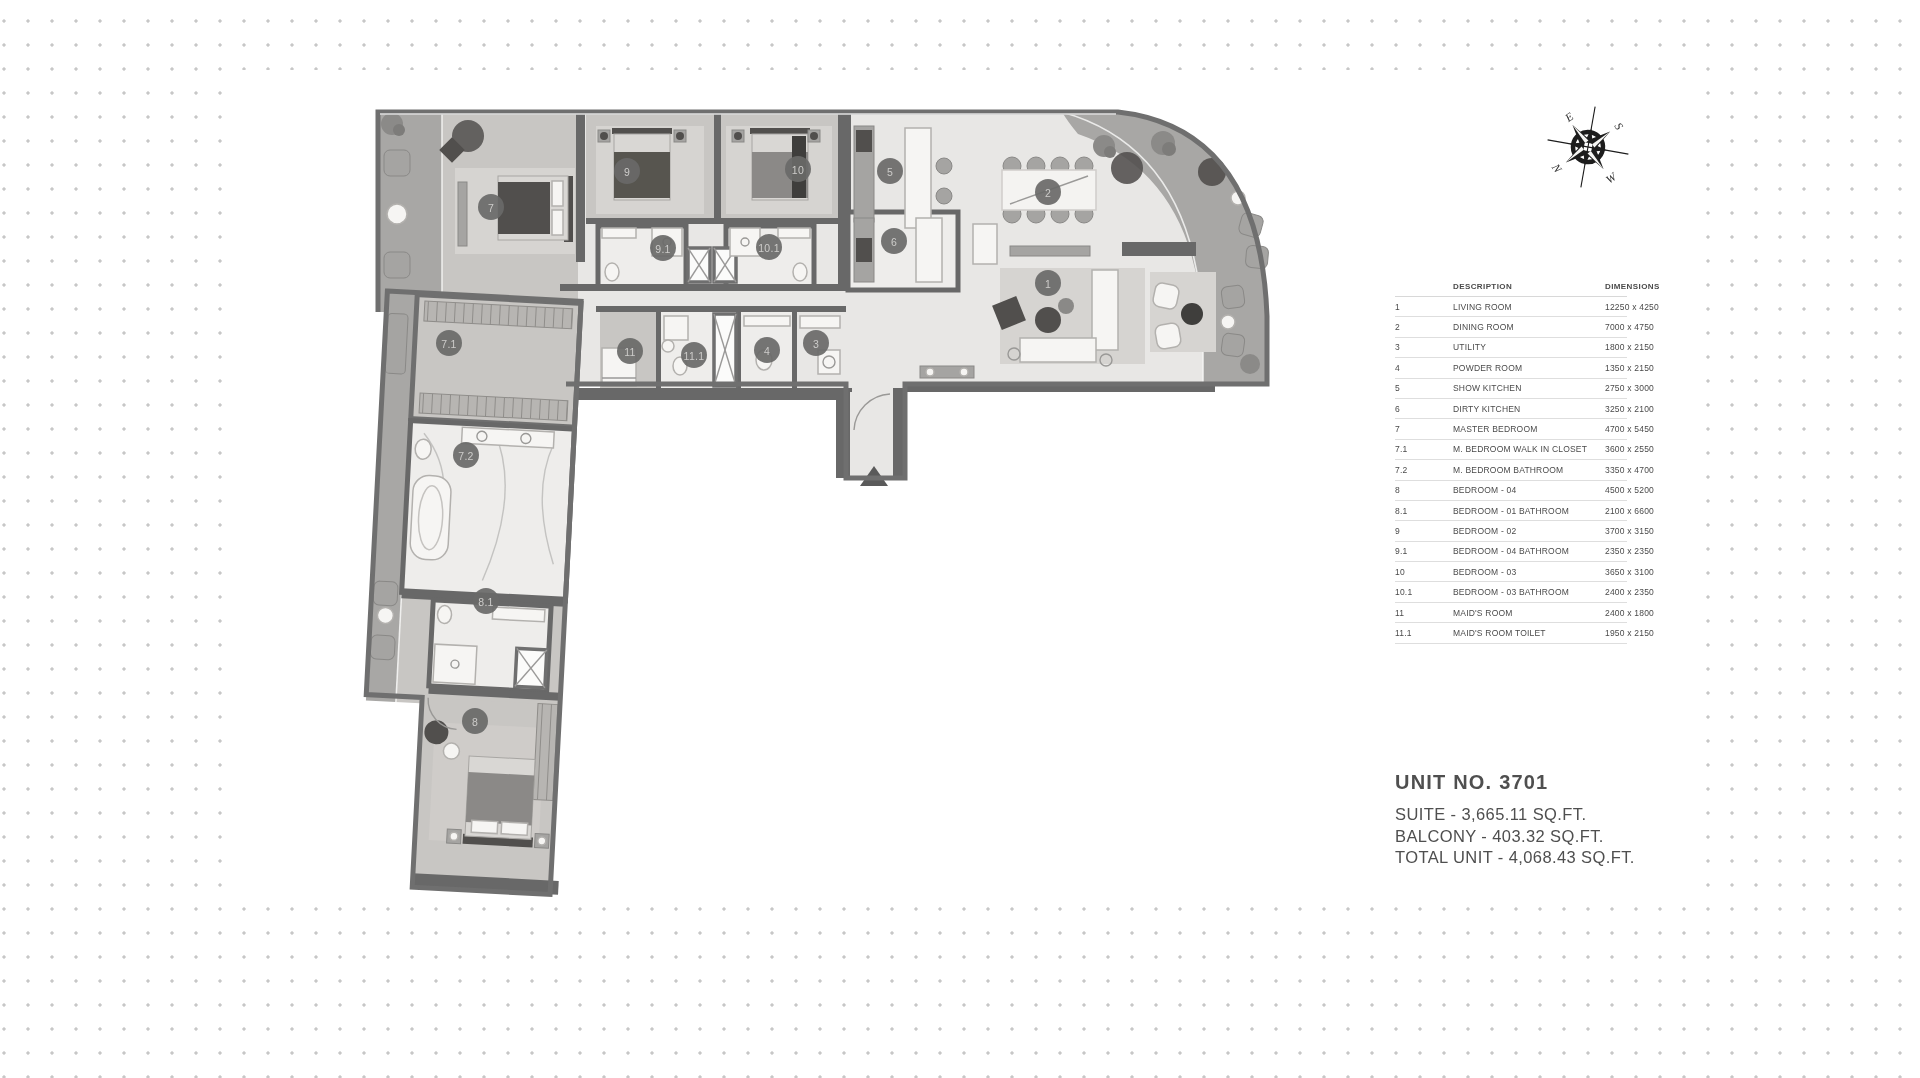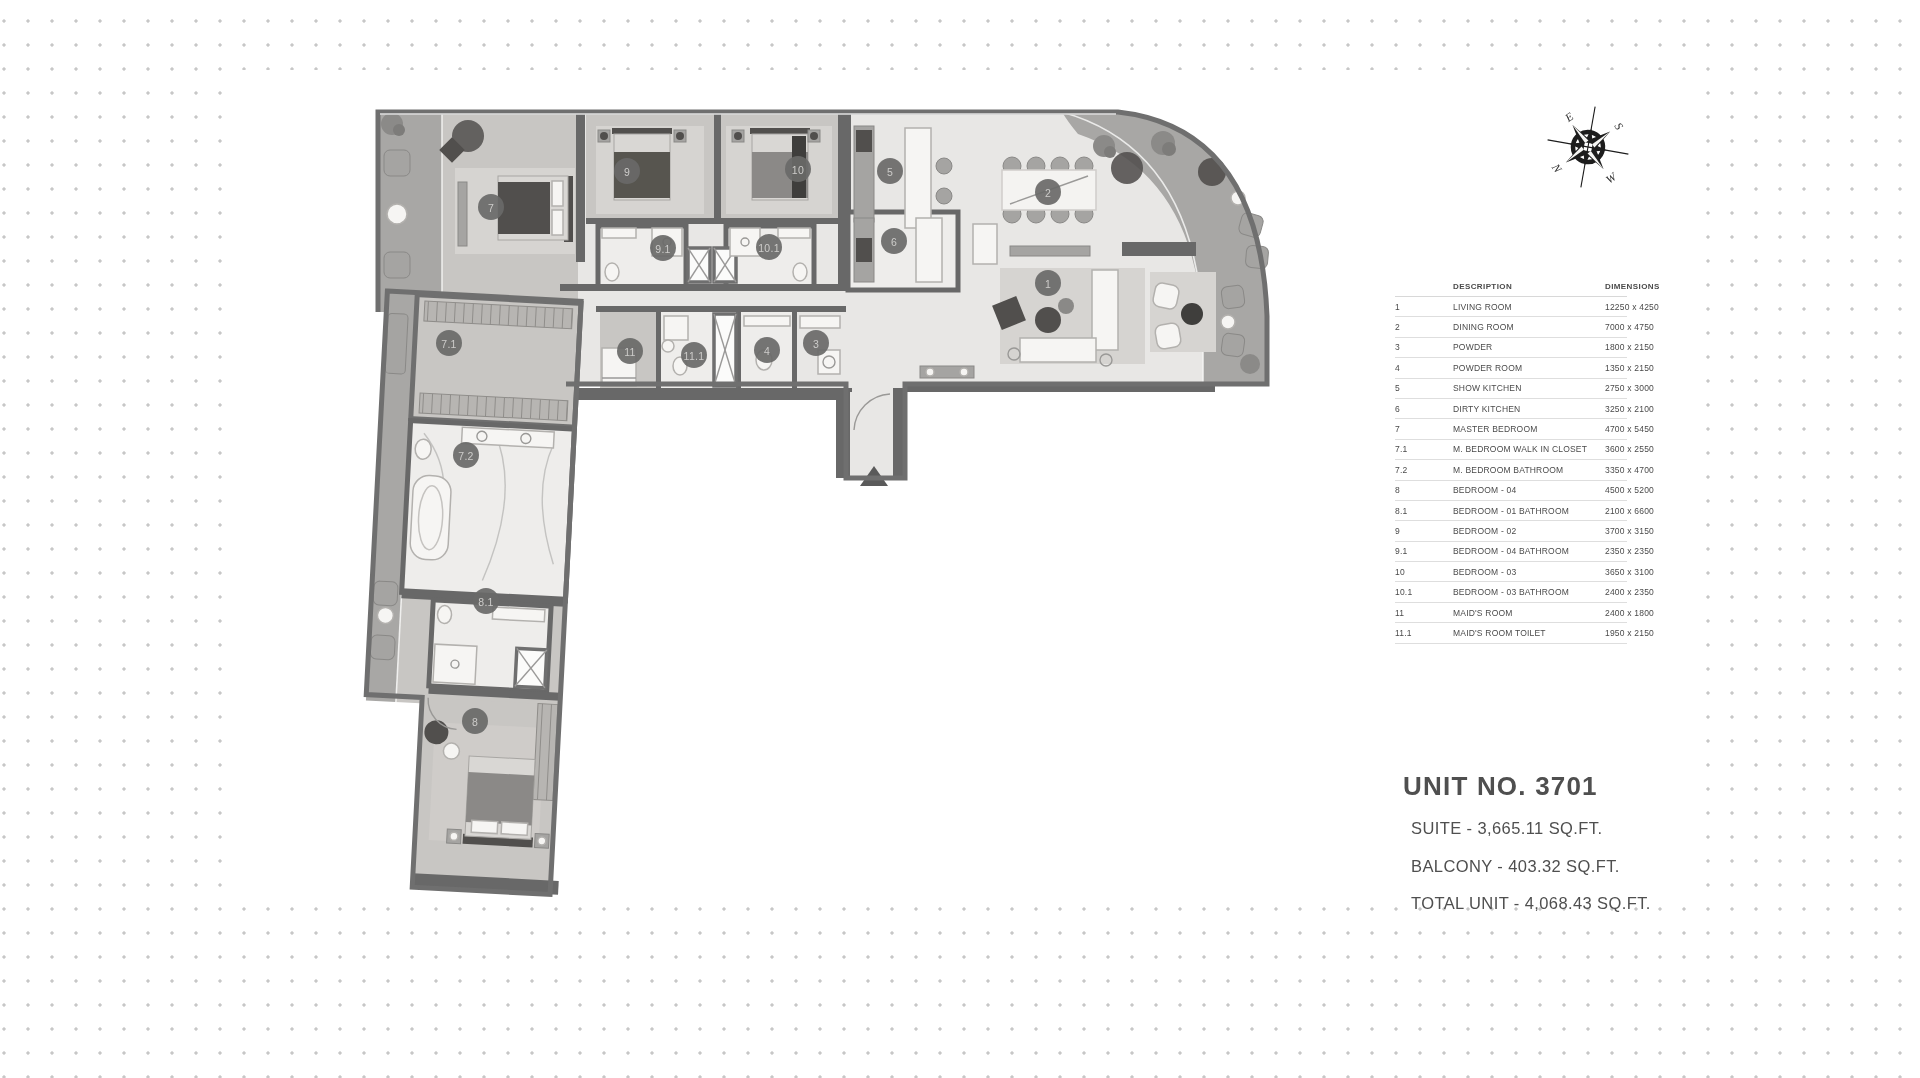--- a/index.html
+++ b/index.html
@@ -19,22 +19,22 @@
          font-size:8px;font-weight:700;letter-spacing:.4px;justify-content:space-between;}
   .trow{display:flex;align-items:center;height:19.4px;border-bottom:1px solid #dedede;
         font-size:8.5px;letter-spacing:.2px;white-space:nowrap;}
   .c-no{width:58px;flex:0 0 58px;}
   .c-desc{width:120px;flex:0 0 120px;overflow:visible;}
   .c-dims{flex:1;padding-left:32px;}
   .thead .c-no{visibility:hidden;}
 
   
   .unit-summary{position:absolute;left:1395px;top:771px;color:#4f4f4f;}
-  .unit-title{font-size:26px;font-weight:700;letter-spacing:1.2px;margin:0 0 10px 8px;}
-  .unit-line{font-size:16.5px;line-height:21.5px;letter-spacing:.4px;margin:16px;}
+  .unit-title{font-size:20px;font-weight:700;letter-spacing:1.2px;margin:0 0 10px 0;}
+  .unit-line{font-size:16.5px;line-height:21.5px;letter-spacing:.4px;margin:0;}
 
   
   .f-marble{fill:#e8e7e5;} .f-bath{fill:#eeedeb;} .f-wood{fill:#c8c6c3;}
   .f-deck{fill:#a8a7a5;} .f-rug{fill:#d6d4d1;} .f-rug2{fill:#cfccc9;}
   .wall{fill:#686868;} .outline{fill:none;stroke:#6f6f6f;stroke-width:5;}
   .thinline{stroke:#f6f6f4;stroke-width:1.6;fill:none;opacity:.85;}
   .furn-w{fill:#f6f5f3;stroke:#b3b1ae;stroke-width:1.5;}
   .furn-m{fill:#a5a4a2;stroke:#8a8987;stroke-width:1;}
   .furn-d{fill:#514f4d;}
   .arc{fill:none;stroke:#9a9997;stroke-width:1.4;}
@@ -428,21 +428,21 @@
           <span class="c-desc">LIVING ROOM</span>
           <span class="c-dims">12250 x 4250</span>
         </div>
         <div class="trow">
           <span class="c-no">2</span>
           <span class="c-desc">DINING ROOM</span>
           <span class="c-dims">7000 x 4750</span>
         </div>
         <div class="trow">
           <span class="c-no">3</span>
-          <span class="c-desc">POWDER</span>
+          <span class="c-desc">UTILITY</span>
           <span class="c-dims">1800 x 2150</span>
         </div>
         <div class="trow">
           <span class="c-no">4</span>
           <span class="c-desc">POWDER ROOM</span>
           <span class="c-dims">1350 x 2150</span>
         </div>
         <div class="trow">
           <span class="c-no">5</span>
           <span class="c-desc">SHOW KITCHEN</span>

